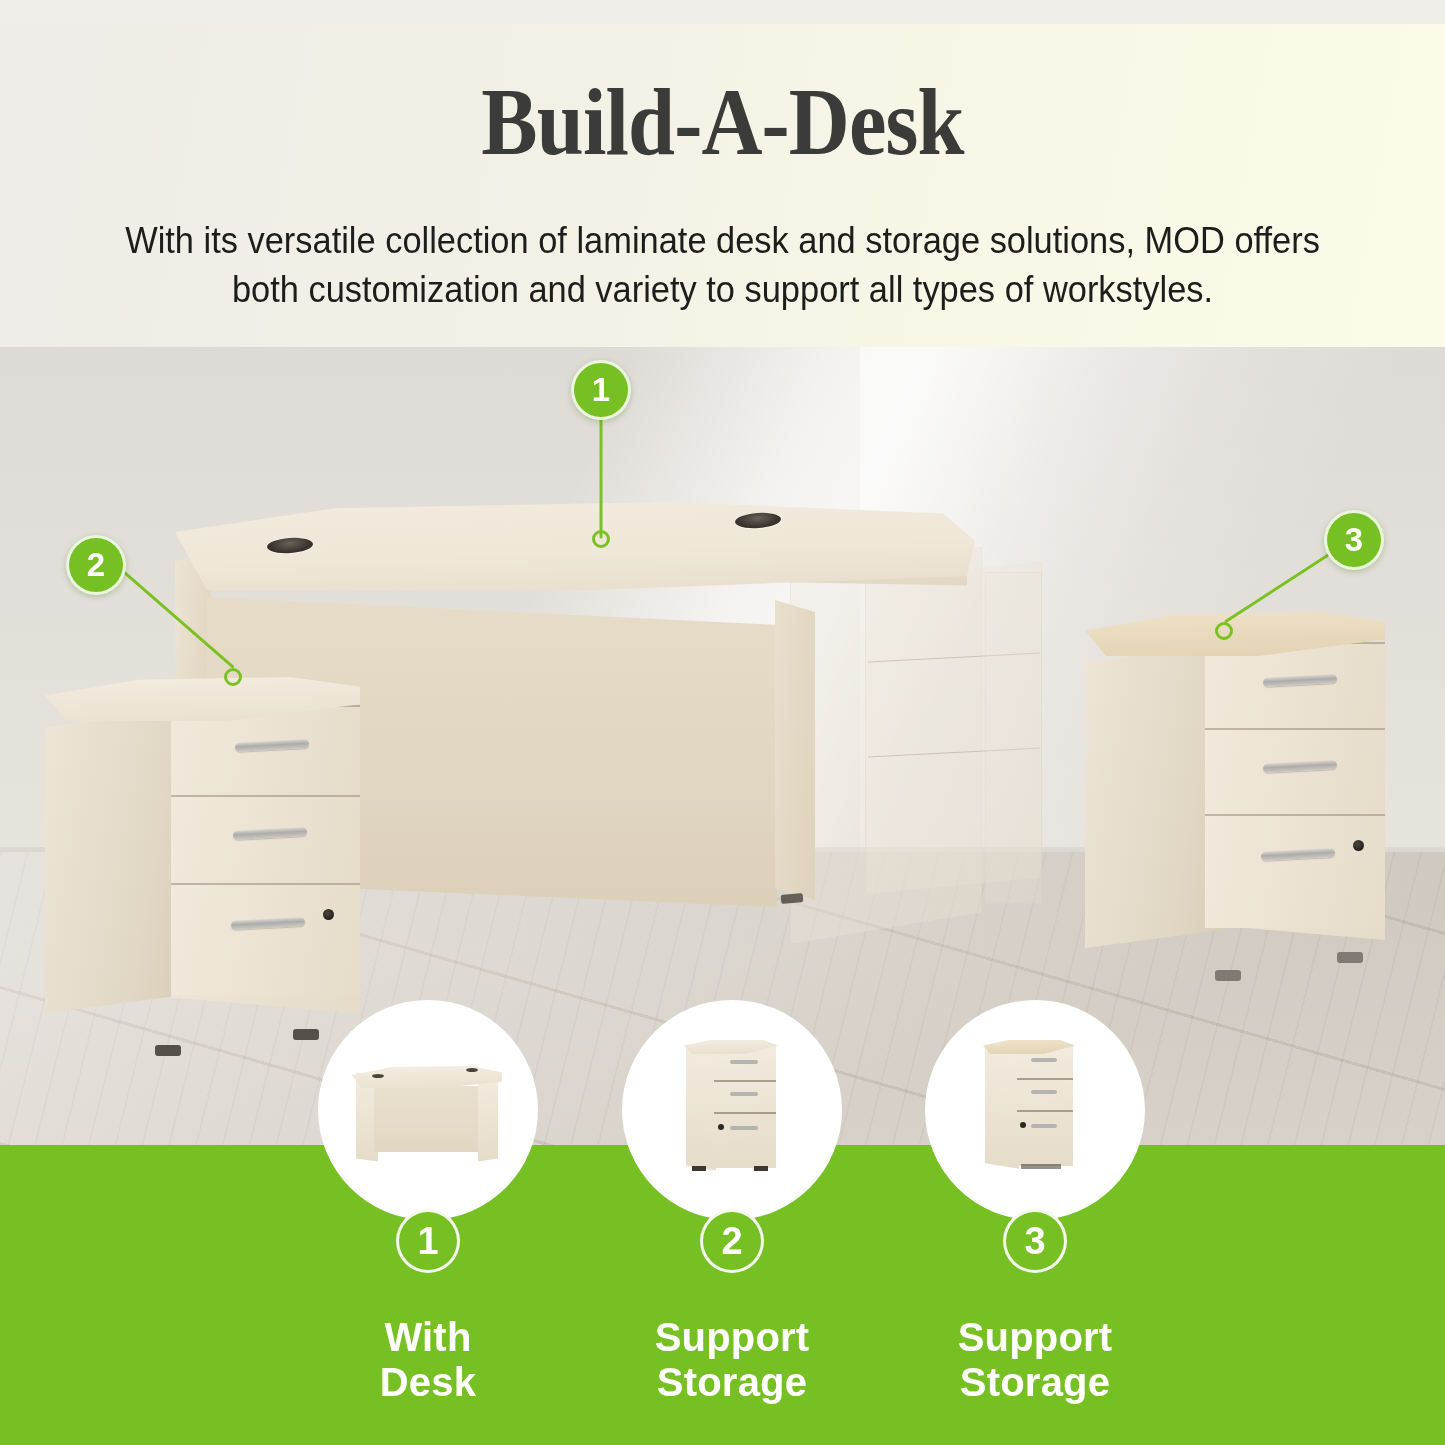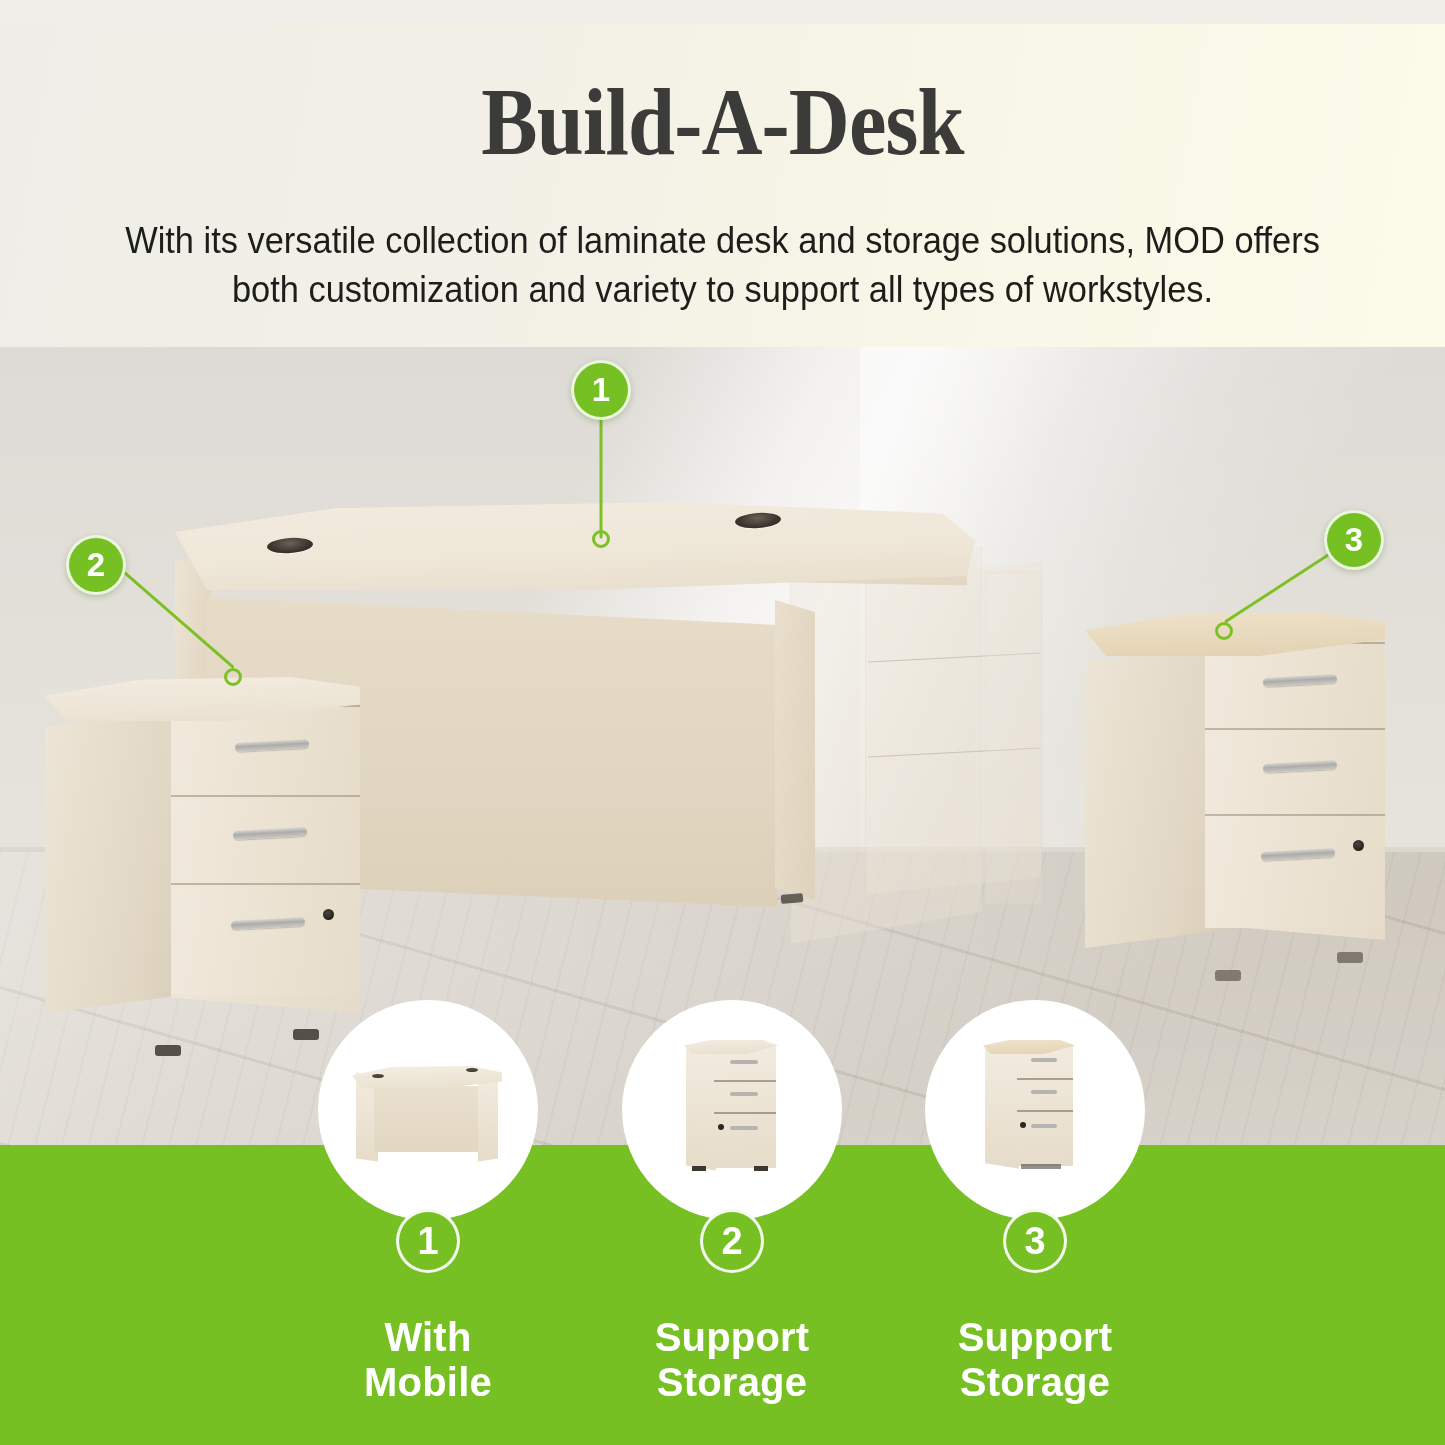--- a/index.html
+++ b/index.html
@@ -339,21 +339,21 @@
           <div class="mini mini-wood" style="left:56px;top:86px;width:110px;height:66px;background:linear-gradient(180deg,#E9E0CE,#E2D7C2);"></div>
           <div class="mini mini-wood" style="left:160px;top:76px;width:20px;height:84px;transform:skewY(-8deg);"></div>
           <div class="mini" style="left:34px;top:66px;width:150px;height:22px;background:linear-gradient(178deg,#F4EEE3,#E9E0CE);clip-path:polygon(6% 100%,0% 42%,26% 4%,80% 0%,100% 30%,100% 70%,60% 100%);"></div>
           <div class="mini" style="left:54px;top:74px;width:12px;height:4px;border-radius:50%;background:#4A443C;"></div>
           <div class="mini" style="left:148px;top:68px;width:12px;height:4px;border-radius:50%;background:#4A443C;"></div>
         </div>
       </div>
       <div class="item-badge">1</div>
       <div class="item-label">
         <div>With</div>
-        <div>Mobile</div>
+        <div>Desk</div>
       </div>
     </div>
 
     <div class="item" style="left:542px;">
       <div class="bubble">
         <div class="bubble-inner">
           <div class="mini mini-wood" style="left:64px;top:48px;width:30px;height:120px;transform:skewY(9deg);"></div>
           <div class="mini mini-wood" style="left:92px;top:44px;width:62px;height:124px;"></div>
           <div class="mini" style="left:92px;top:80px;width:62px;height:2px;background:rgba(125,110,92,.6);"></div>
           <div class="mini" style="left:92px;top:112px;width:62px;height:2px;background:rgba(125,110,92,.6);"></div>

